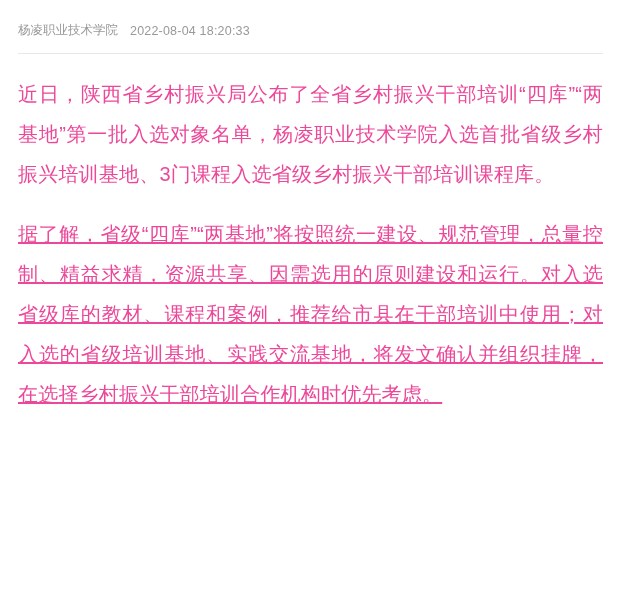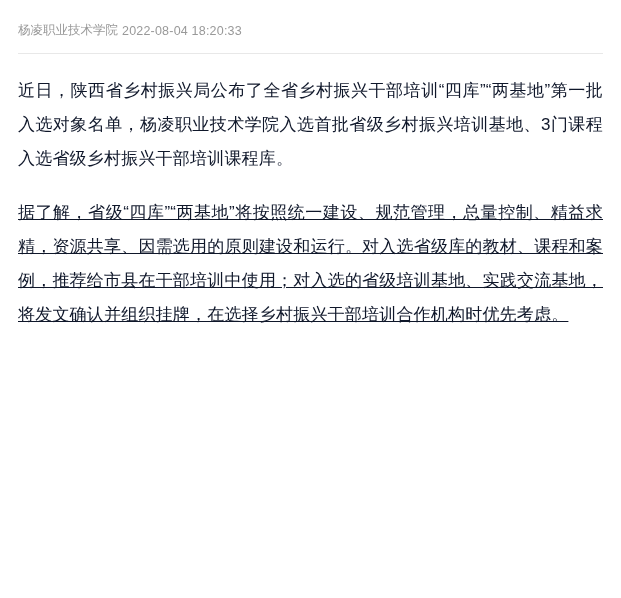--- a/index.html
+++ b/index.html
@@ -27,35 +27,35 @@
     margin: 0 0 26px 0;
   }
   .meta-row {
     display: flex;
     align-items: center;
     font-size: 12.5px;
     color: #999999;
     margin-bottom: 14px;
   }
   .meta-source {
-    margin-right: 4px;
+    margin-right: 12px;
   }
   .meta-time {
     letter-spacing: 0.2px;
     text-align: right;
   }
   .divider {
     height: 1px;
     background: #e8e8e8;
     margin: 0 0 20px 0;
   }
   .body-text p {
-    font-size: 17px;
+    font-size: 20px;
     line-height: 2.0;
-    color: #0f172a;
+    color: #ec4899;
     margin: 0 0 20px 0;
     text-align: justify;
     letter-spacing: 0.2px;
   }
   .body-text p:last-child {
     margin-bottom: 0;
     text-decoration: underline;
   }
 </style>
 </head>

